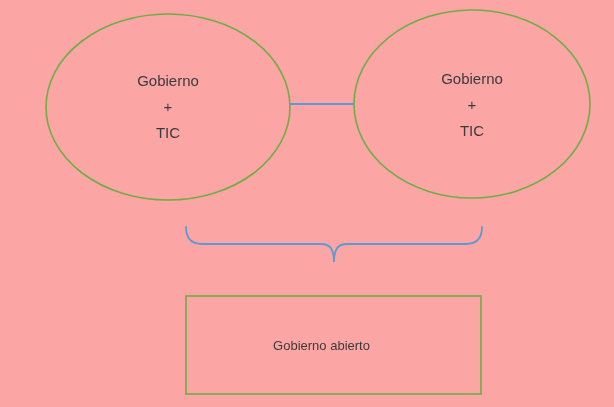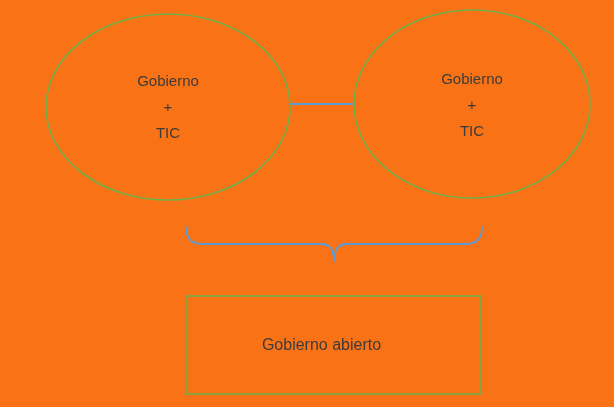--- a/index.html
+++ b/index.html
@@ -5,21 +5,21 @@
   html, body {
     margin: 0;
     padding: 0;
     background: #ffffff;
     font-family: "Liberation Sans", sans-serif;
   }
   .canvas {
     position: relative;
     width: 614px;
     height: 407px;
-    background: #f97316;
+    background: #fca5a5;
     overflow: hidden;
   }
   .canvas svg {
     position: absolute;
     top: 0;
     left: 0;
   }
   .ellipse-label {
     position: absolute;
     width: 200px;
@@ -33,21 +33,21 @@
   .box-label {
     position: absolute;
     left: 186px;
     top: 296px;
     width: 271px;
     height: 98px;
     display: flex;
     align-items: center;
     justify-content: center;
     color: #3b3b3b;
-    font-size: 16px;
+    font-size: 13px;
   }
 </style>
 </head>
 <body>
 
 <div class="canvas">
 
   <svg width="614" height="407" viewBox="0 0 614 407">
 
     <ellipse cx="168" cy="107" rx="122" ry="93" fill="none" stroke-width="1.6" stroke="#70AD47"></ellipse>

